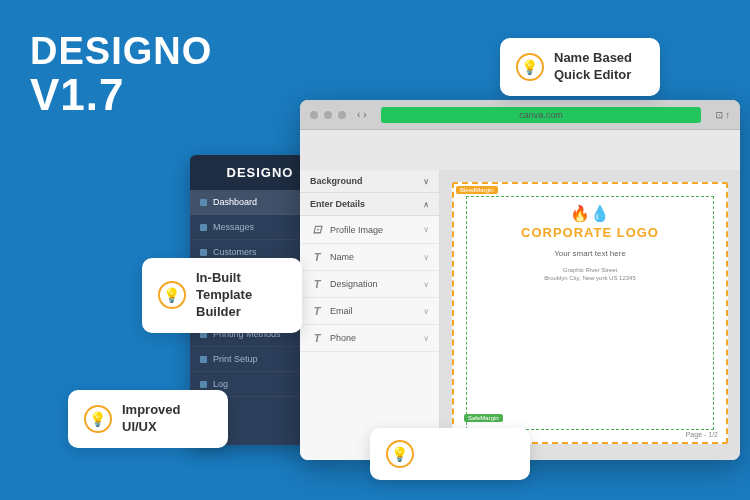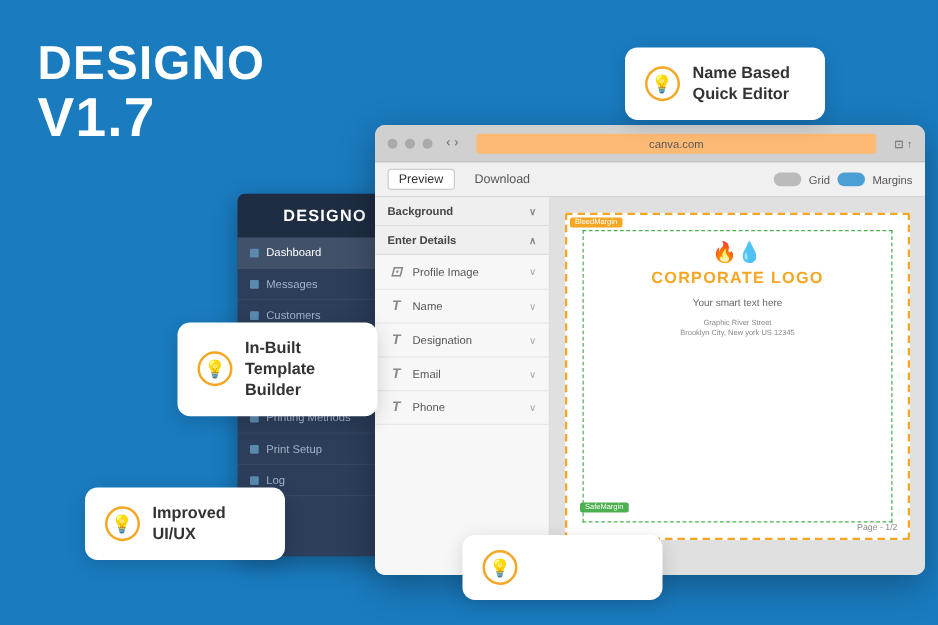--- a/index.html
+++ b/index.html
@@ -102,21 +102,21 @@
     }
     .browser-nav {
       display: flex;
       gap: 3px;
       margin-left: 5px;
       font-size: 10px;
       color: #666;
     }
     .browser-url {
       flex: 1;
-      background: #fdba74;
+      background: #22c55e;
       border-radius: 3px;
       height: 16px;
       margin: 0 8px;
       display: flex;
       align-items: center;
       justify-content: center;
       font-size: 9px;
       color: #555;
     }
 
@@ -156,20 +156,21 @@
       border-radius: 6px;
       display: inline-block;
     }
     .toggle-off { background: #bbb; }
     .toggle-on { background: #4a9fd4; }
 
     
     .main-content {
       display: flex;
       height: calc(100% - 58px);
+      margin-top: 40px;
     }
     .sidebar-header {
       background: #1e2d42;
       padding: 10px;
       text-align: center;
       font-size: 13px;
       font-weight: 900;
       color: white;
       letter-spacing: 1px;
     }
@@ -429,30 +430,20 @@
     <div class="browser-dot"></div>
     <div class="browser-dot"></div>
     <div class="browser-nav">
       <span>‹</span>
         <span>›</span>
     </div>
     <div class="browser-url">canva.com</div>
     <div style="font-size:9px; color:#666;">⊡ ↑</div>
   </div>
 
-  <div class="toolbar">
-    <div class="toolbar-tab active">Preview</div>
-    <div class="toolbar-tab">Download</div>
-    <div class="toolbar-right">
-      <span class="toggle toggle-off"></span>
-      <span>Grid</span>
-      <span class="toggle toggle-on"></span>
-      <span>Margins</span>
-    </div>
-  </div>
 
   <div class="main-content">
 
     <div class="form-panel">
       <div class="form-section-header">
         <span>Background</span>
         <span class="arrow">∨</span>
       </div>
       <div class="form-section-header">
         <span>Enter Details</span>

